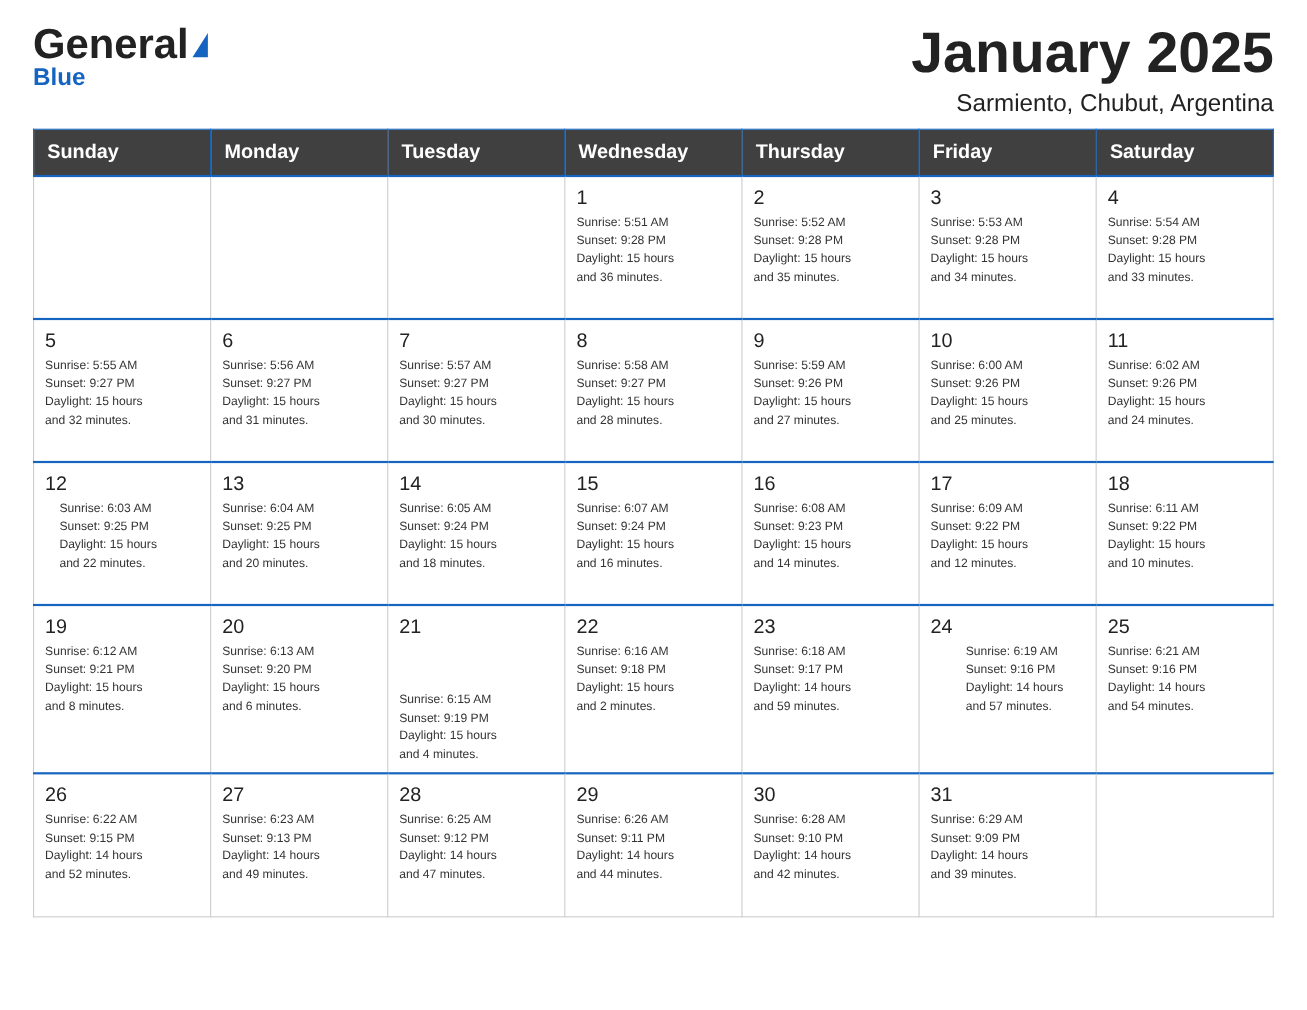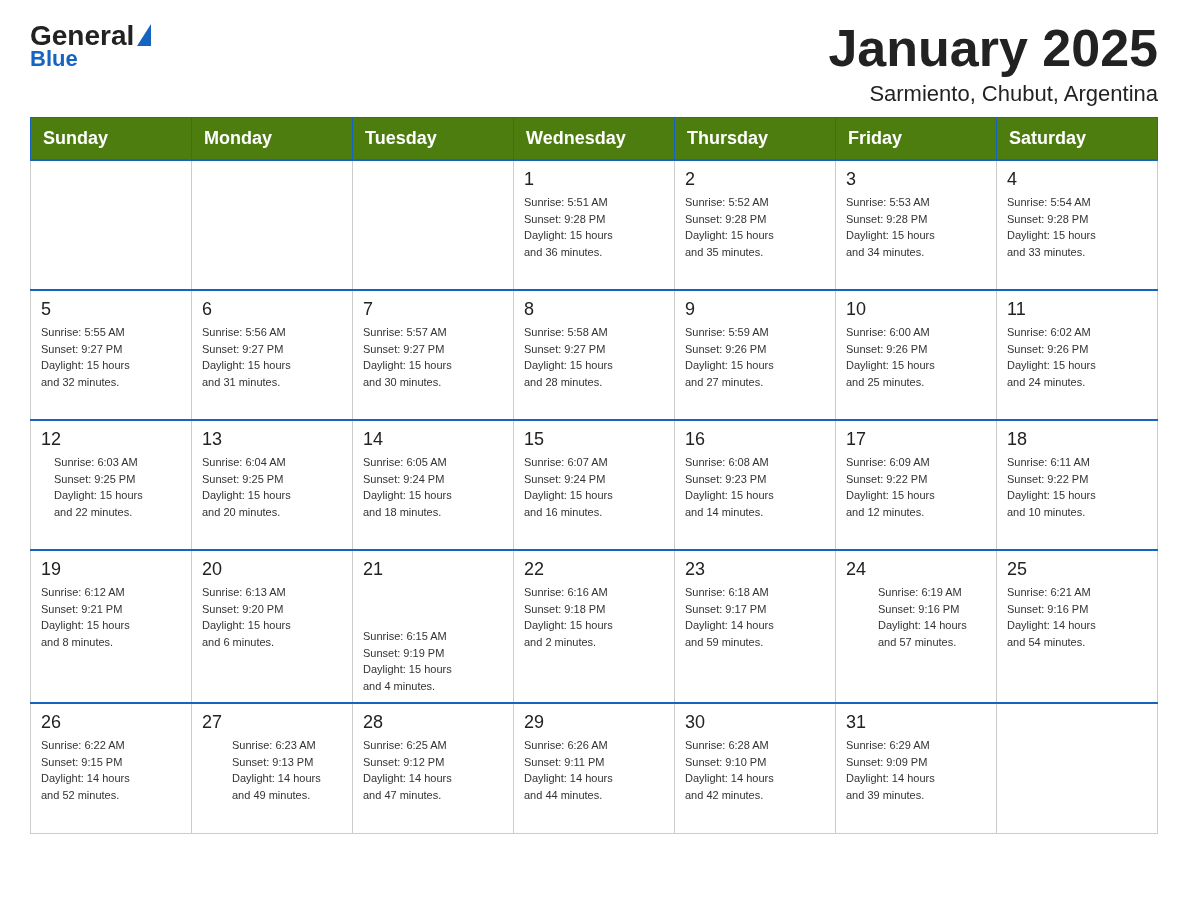--- a/index.html
+++ b/index.html
@@ -30,21 +30,21 @@
       font-size: 22px;
       color: #222;
       margin-top: 4px;
     }
     .calendar {
       width: 100%;
       border-collapse: collapse;
       margin-top: 10px;
     }
     .calendar thead tr th {
-      background-color: #4d7c0f;
+      background-color: #404040;
       color: #fff;
       font-size: 18px;
       font-weight: bold;
       padding: 10px 12px;
       text-align: left;
       border: 1px solid #1565c0;
     }
     .calendar tbody tr td {
       width: calc(100% / 7);
       vertical-align: top;
@@ -75,21 +75,21 @@
     .logo-wrapper {
       display: flex;
       flex-direction: column;
       align-items: flex-start;
     }
     .logo-top {
       display: flex;
       align-items: center;
     }
     .logo-text-general {
-      font-size: 28px;
+      font-size: 38px;
       font-weight: bold;
       color: #222;
     }
     .logo-triangle {
       width: 0;
       height: 0;
       border-left: 14px solid transparent;
       border-right: 0px solid transparent;
       border-bottom: 22px solid #1565c0;
       margin-left: 3px;
@@ -322,21 +322,21 @@
       <tr>
         <td>
           <span class="day-number">26</span>
           <div class="day-info" style="white-space: pre-line;">Sunrise: 6:22 AM
 Sunset: 9:15 PM
 Daylight: 14 hours
 and 52 minutes.</div>
         </td>
         <td>
           <span class="day-number">27</span>
-          <div class="day-info" style="white-space: pre-line; margin-left: 30px;">Sunrise: 6:23 AM
+          <div class="day-info" style="white-space: pre-line;">Sunrise: 6:23 AM
 Sunset: 9:13 PM
 Daylight: 14 hours
 and 49 minutes.</div>
         </td>
         <td>
           <span class="day-number">28</span>
           <div class="day-info" style="white-space: pre-line;">Sunrise: 6:25 AM
 Sunset: 9:12 PM
 Daylight: 14 hours
 and 47 minutes.</div>

